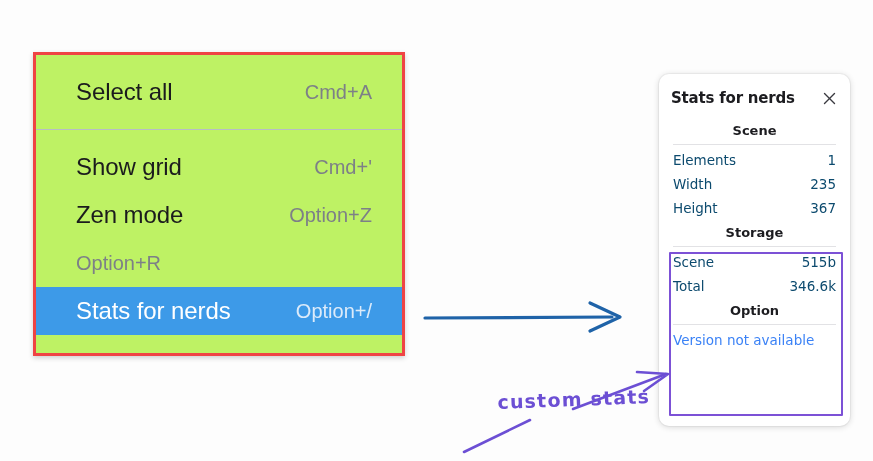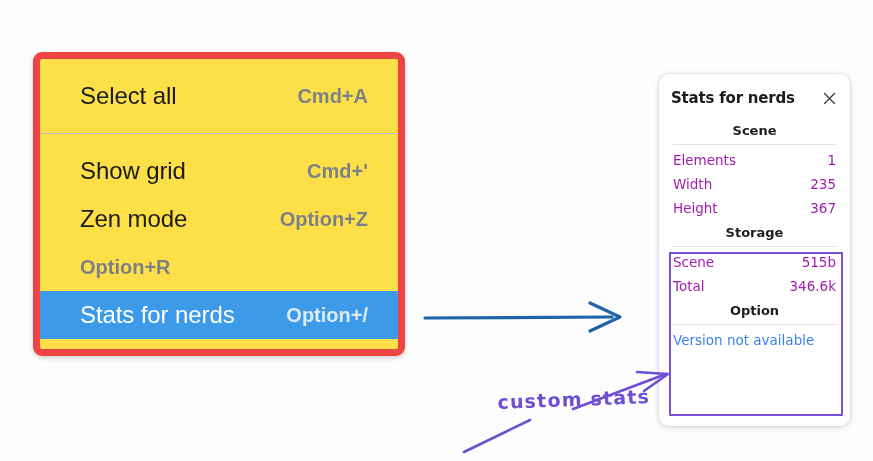--- a/index.html
+++ b/index.html
@@ -21,23 +21,23 @@
     height: 461px;
   }
 
   
   .context-menu {
     position: absolute;
     left: 33px;
     top: 52px;
     width: 372px;
     height: 304px;
-    background: #fde047;
-    border: 7px solid #ef4444;
-    border-radius: 9px;
+    background: #bef264;
+    border: 3px solid #ef4444;
+    border-radius: 0;
     box-shadow: 0 2px 5px rgba(0,0,0,0.18);
     box-sizing: border-box;
     overflow: hidden;
   }
   .menu-group {
     position: relative;
   }
   .menu-sep {
     height: 1px;
     background: #b7bdc6;
@@ -56,21 +56,20 @@
   .menu-item .label {
     font-size: 24px;
     color: #1b1b1d;
     letter-spacing: -0.1px;
     white-space: nowrap;
   }
   .menu-item .shortcut {
     font-size: 20px;
     color: #7d8087;
     white-space: nowrap;
-    font-weight: bold;
   }
   .menu-item.selected {
     background: #3d9ae8;
   }
   .menu-item.selected .label {
     color: #ffffff;
   }
   .menu-item.selected .shortcut {
     color: #dcebfa;
     text-align: right;
@@ -124,21 +123,21 @@
   .section-rule {
     height: 1px;
     background: #e2e2e5;
     margin: 0 2px 3px 2px;
   }
   .stat-row {
     display: flex;
     align-items: center;
     justify-content: space-between;
     font-size: 13.5px;
-    color: #a21caf;
+    color: #0c4a6e;
     padding: 3px 2px;
     line-height: 18px;
   }
   .stat-row .k { white-space: nowrap; }
   .stat-row .v { white-space: nowrap; }
   .stat-note {
     font-size: 13.5px;
     color: #3b82f6;
     padding: 4px 2px;
     white-space: nowrap;

